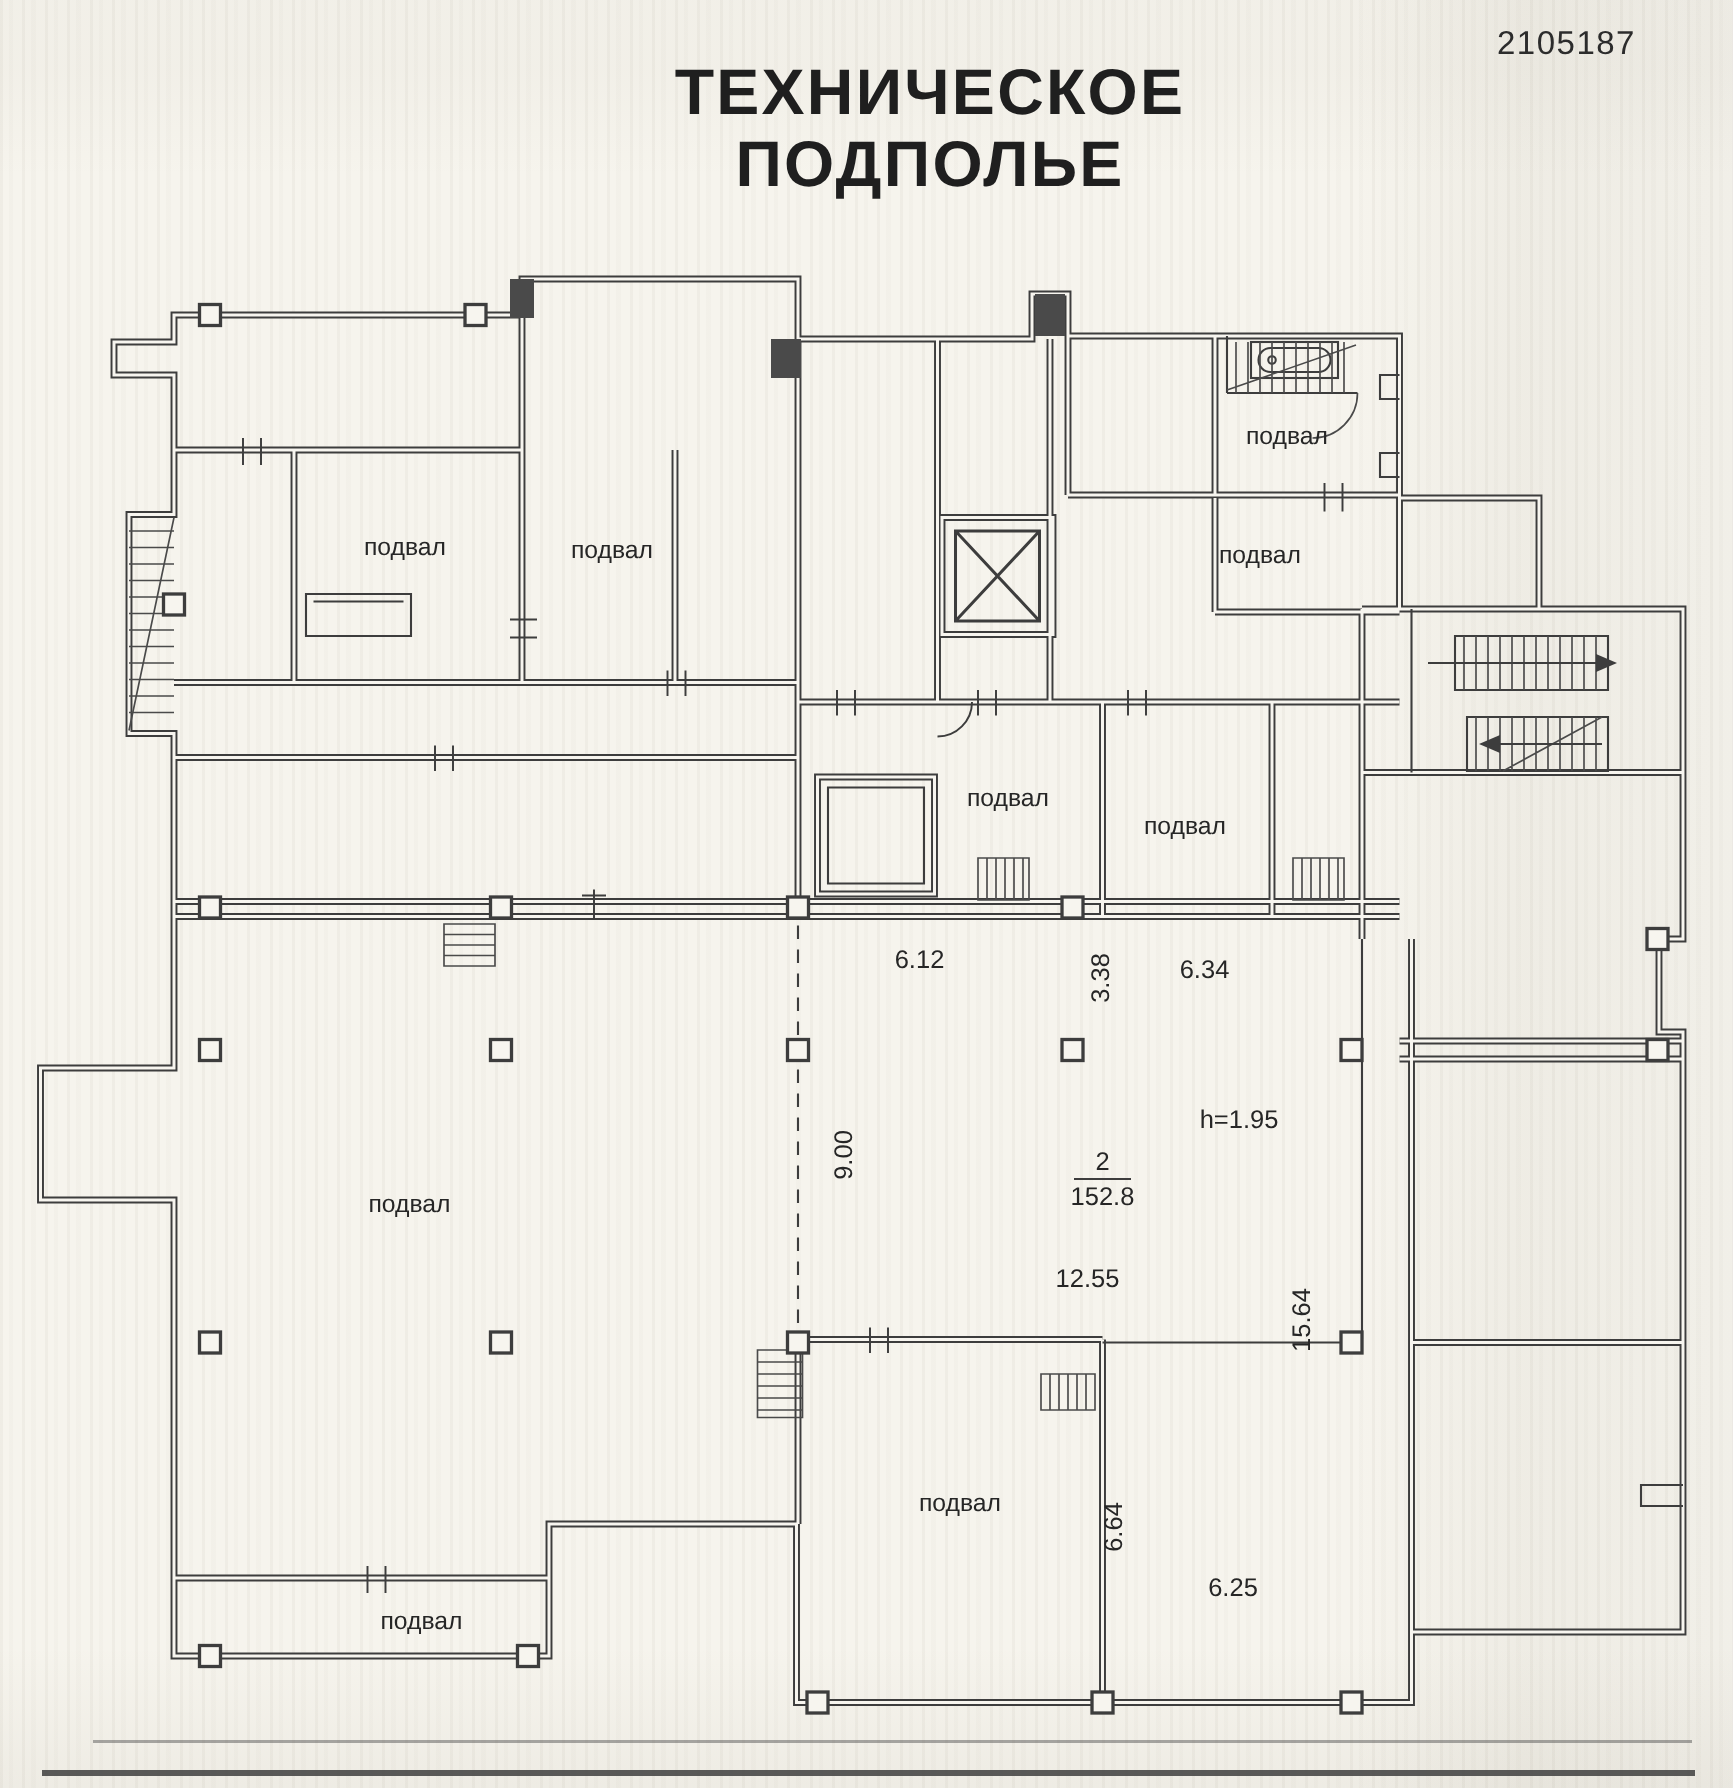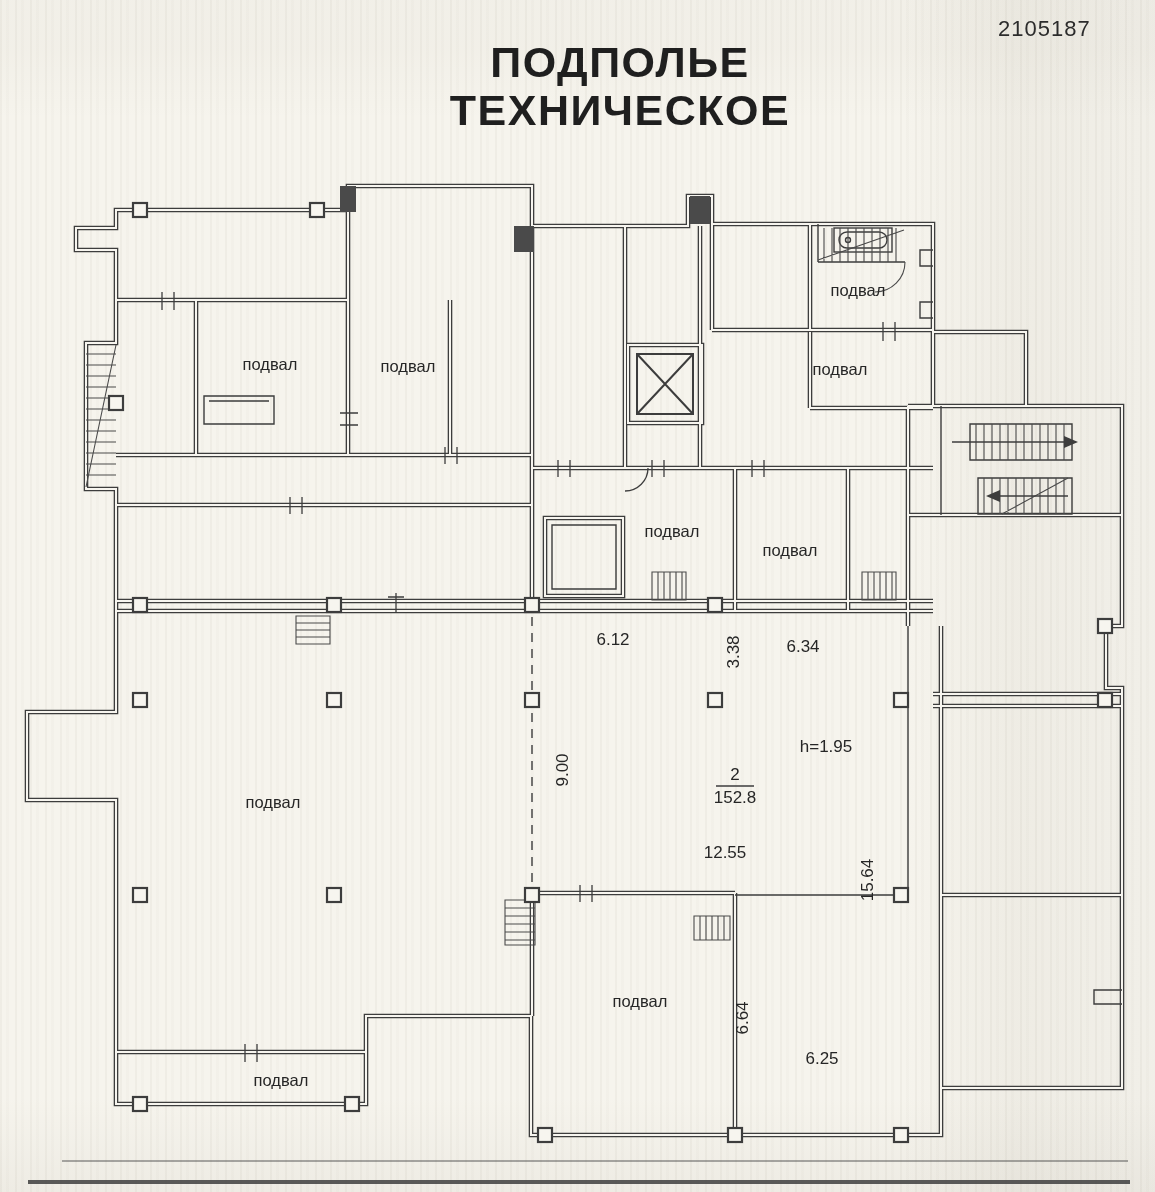--- a/index.html
+++ b/index.html
@@ -49,22 +49,22 @@
 </style>
 </head>
 <body>
 
 <div class="page">
   <div class="texture"></div>
 
   <div class="doc-number">2105187</div>
 
   <div class="title">
+    <div>ТЕХНИЧЕСКОЕ</div>
     <div>ПОДПОЛЬЕ</div>
-    <div>ТЕХНИЧЕСКОЕ</div>
   </div>
 
   <svg class="plan" width="1155" height="1192" viewBox="0 0 1155 1192">
 
     <g>
       <path class="wD" d="M116,210 H348 V186 H532 V226 H688 V196 H712 V224 H933 V332 H1026 V406 H1122 V626 H1106 V688 H1122 V1088 H941 V1135 H531 V1016 H366 V1104 H116 V800 H27 V712 H116 V489 H86 V343 H116 V250 H76 V228 H116 Z
         M116,300 H348 M116,455 H532 M116,505 H532 M116,601 H933 M116,611 H933 M532,468 H933 M933,694 H1122 M933,706 H1122 M941,895 H1122 M712,330 H933 M810,408 H933 M933,332 V406 M908,406 H1026 M116,1052 H366 M538,893 H735 M908,515 H1122
         M348,210 V455 M196,300 V455 M450,300 V455 M532,226 V611 M625,226 V468 M700,226 V468 M712,224 V330 M810,224 V330 M810,332 V408 M735,468 V611 M848,468 V611 M908,406 V626 M941,626 V1088 M735,893 V1135 M532,893 V1016
         M545,518 H623 V596 H545 Z M628,345 H702 V423 H628 Z"></path>
       <path class="wI" d="M116,210 H348 V186 H532 V226 H688 V196 H712 V224 H933 V332 H1026 V406 H1122 V626 H1106 V688 H1122 V1088 H941 V1135 H531 V1016 H366 V1104 H116 V800 H27 V712 H116 V489 H86 V343 H116 V250 H76 V228 H116 Z

